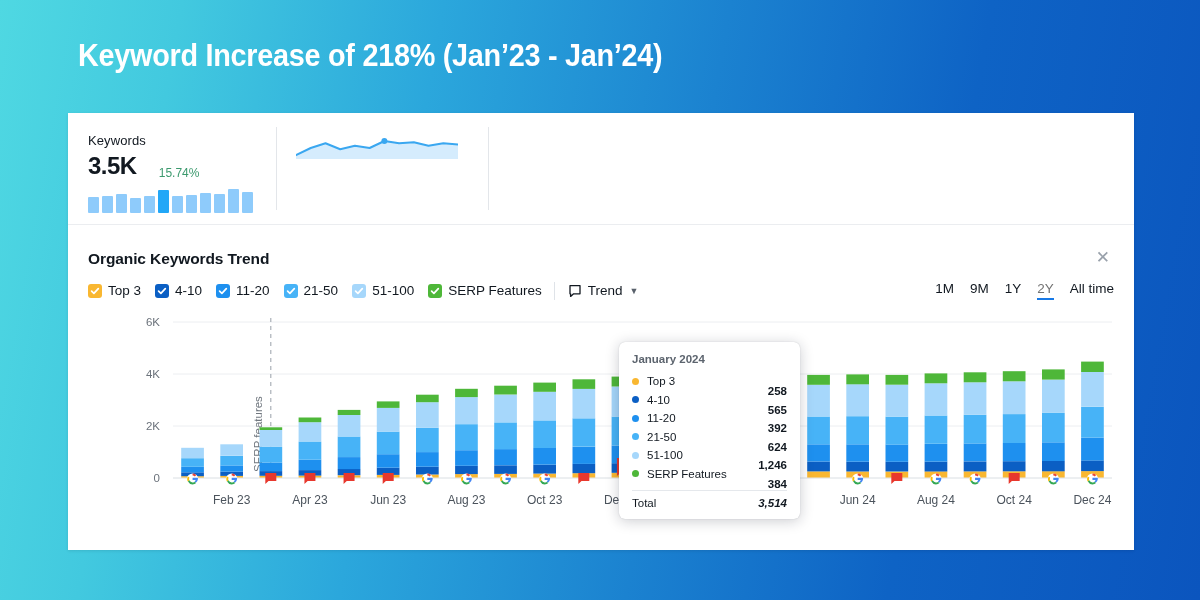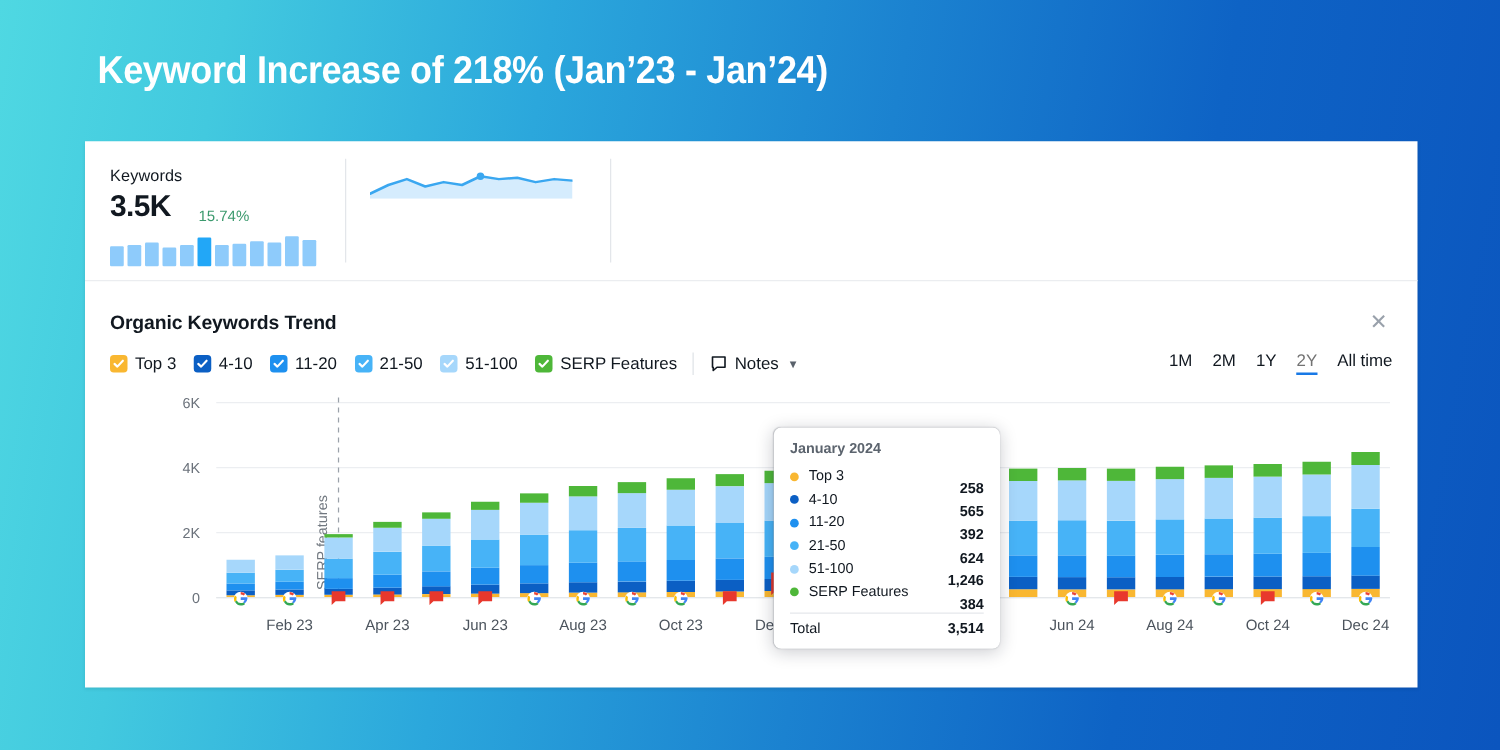--- a/index.html
+++ b/index.html
@@ -227,20 +227,21 @@
     background: #e5e8ec;
     margin: 7px 0 6px 0;
   }
   .tt-total-row { display: flex; align-items: center; }
   .tt-total-label { font-size: 11.5px; color: #111820; }
   .tt-total-val {
     margin-left: auto;
     font-size: 11.5px;
     font-weight: 700;
     color: #111820;
+    font-style: italic;
   }
 </style>
 </head>
 <body>
 
 <div class="title">Keyword Increase of 218% (Jan’23 - Jan’24)</div>
 
 <div class="panel">
 
   <div class="stats-strip">
@@ -334,27 +335,27 @@
           <span class="legend-text">SERP Features</span>
         </div>
       </div>
 
     <div class="ctrl-divider"></div>
 
     <div class="notes-btn">
       <svg width="14" height="14" viewBox="0 0 14 14">
         <path d="M2 1.6h10v8.2H5.6L2.6 12.4V9.8H2z" fill="none" stroke="#111820" stroke-width="1.3" stroke-linejoin="round"></path>
       </svg>
-      <span>Notes</span>
+      <span>Trend</span>
       <span class="caret">▼</span>
     </div>
 
     <div class="ranges" id="ranges">
         <div class="range">1M</div>
-        <div class="range">2M</div>
+        <div class="range">9M</div>
         <div class="range">1Y</div>
         <div class="range active">2Y</div>
         <div class="range">All time</div>
       </div>
   </div>
 
   <div class="plot-wrap">
     <svg class="plot-svg" id="plot" width="1066" height="208" viewBox="0 0 1066 208">
         <line x1="105" y1="164" x2="1044" y2="164" stroke="#eceef1" stroke-width="1"></line>
         <text x="92" y="168" text-anchor="end" font-size="11.5" fill="#6b727b" font-family="&quot;Liberation Sans&quot;, sans-serif">0</text>

